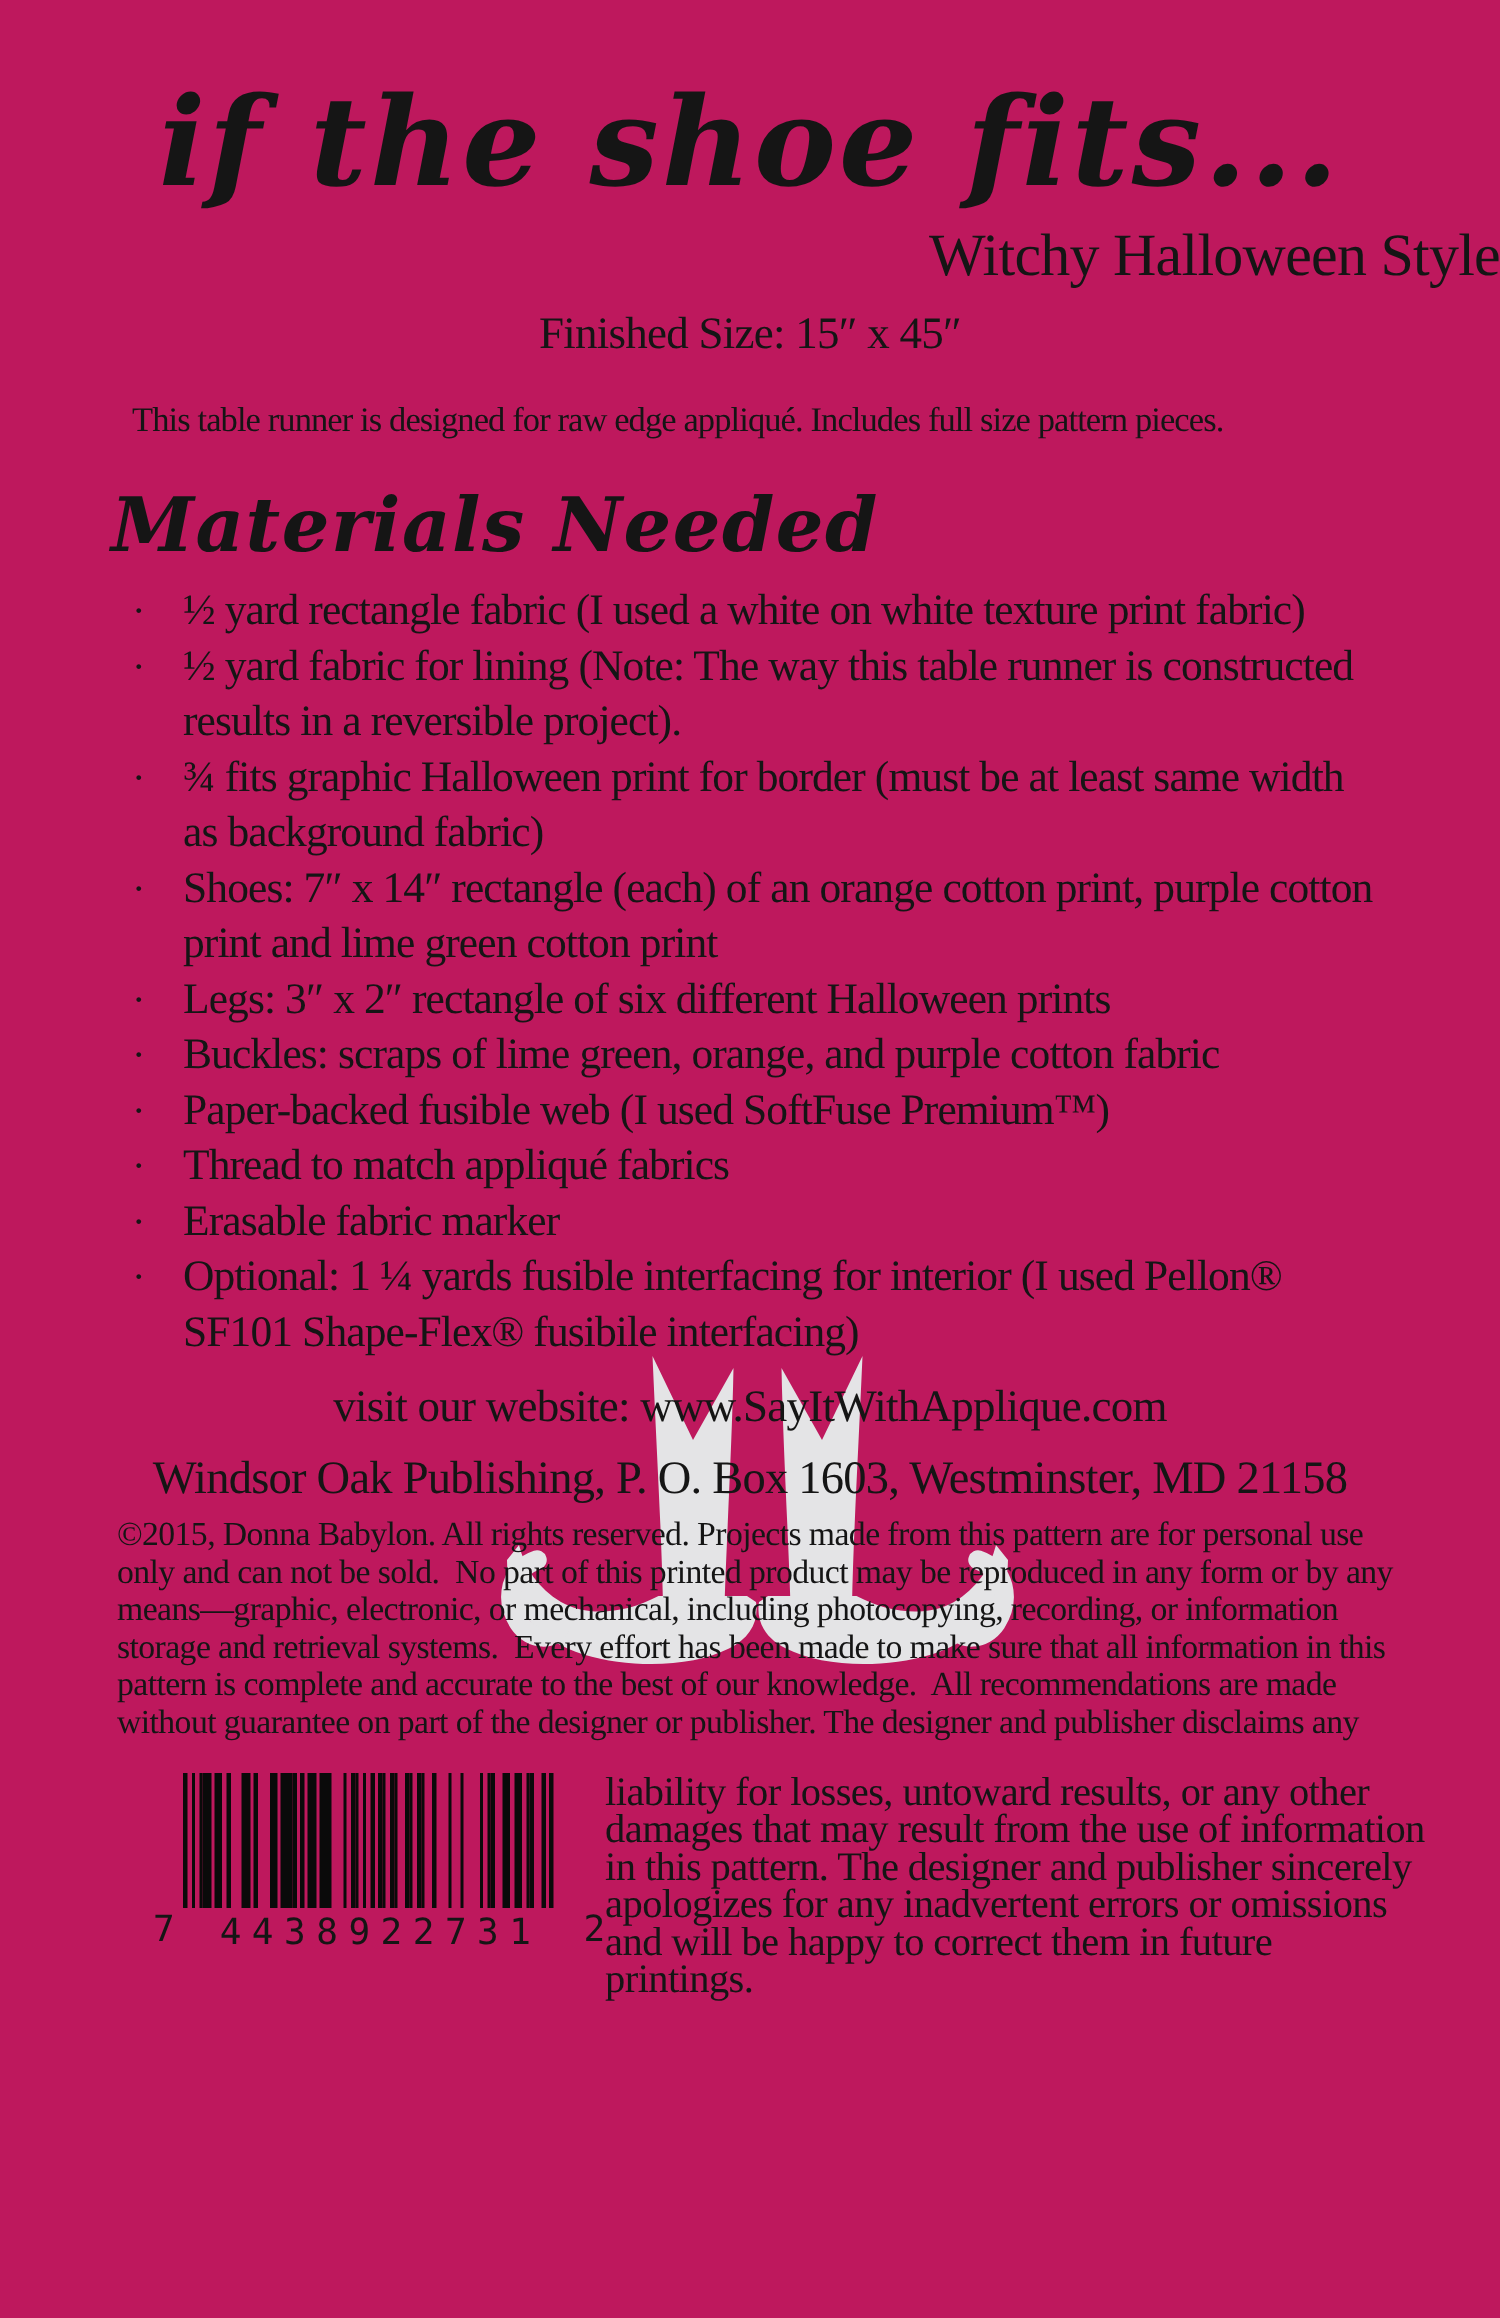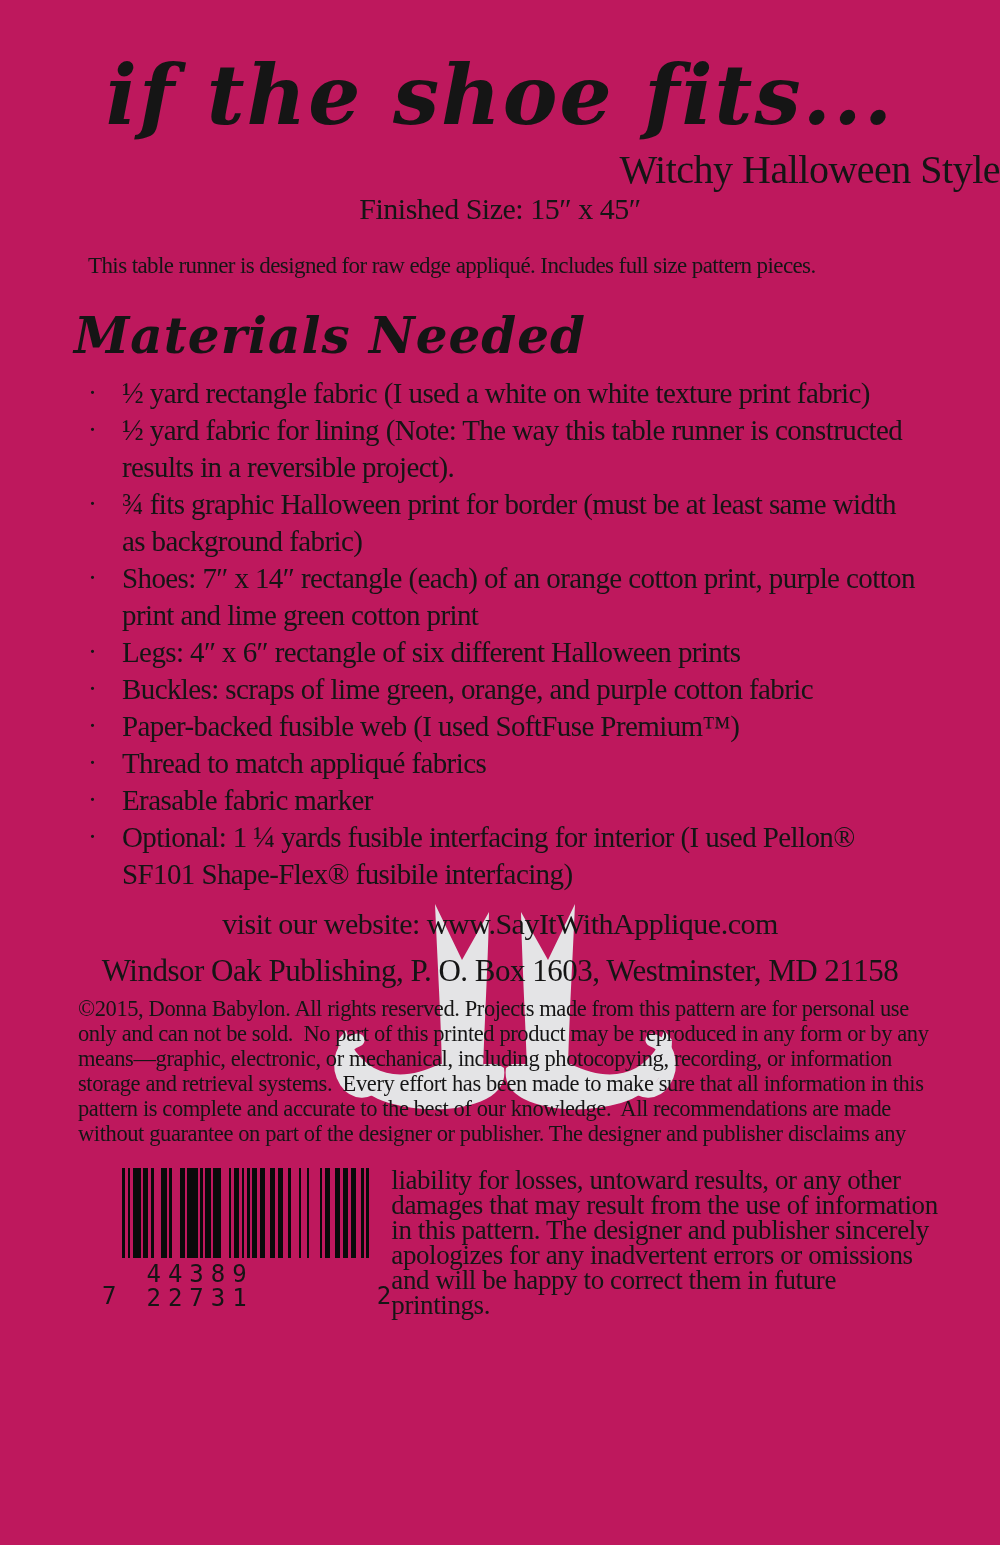--- a/index.html
+++ b/index.html
@@ -16,21 +16,21 @@
   
   .script-title {
     text-align:center; font-family:"DejaVu Serif", serif; font-style:italic; font-weight:bold;
     font-size:82px; line-height:1.05; padding-top:52px; letter-spacing:2px;
   }
   .main-title {
     text-align:center; font-family:"Liberation Sans", sans-serif; font-weight:bold;
     font-size:54px; line-height:1.02; letter-spacing:-1px; margin-top:4px;
   }
   .style-line { text-align:right; font-size:40px; line-height:1.1; margin-top:10px; letter-spacing:-0.5px; }
-  .size-line  { text-align:center; font-size:30px; line-height:1.1; margin-top:0;  letter-spacing:-0.5px; }
+  .size-line  { text-align:center; font-size:30px; line-height:1.1; margin-top:14px;  letter-spacing:-0.5px; }
 
   .intro {
     padding:0 84px 0 88px; font-size:23px; line-height:37px; margin-top:22px; letter-spacing:-0.6px;
   }
   .materials-heading {
     padding-left:74px; font-family:"DejaVu Serif", serif; font-style:italic; font-weight:bold;
     font-size:50px; line-height:1.15; margin-top:20px; letter-spacing:1px;
   }
   ul.materials { list-style:none; margin:10px 0 0; padding:0 78px 0 88px; }
   ul.materials li { display:flex; font-size:29px; line-height:37px; letter-spacing:-0.6px; }
@@ -48,21 +48,21 @@
   .barcode-wrap { display:flex; align-items:flex-end; }
   .bc-outer { font-family:"DejaVu Sans Mono", monospace; font-size:24px; line-height:1; padding-bottom:2px; }
   .bc-outer.left  { margin-right:6px; }
   .bc-outer.right { margin-left:8px; }
   .bc-bars { display:flex; height:90px; }
   .bc-bars i { display:block; width:2.6px; height:100%; }
   .bc-bars i.b1 { background:#0a0a0a; }
   .bc-bars i.b0 { background:transparent; }
   .bc-nums {
     display:flex; justify-content:space-between; padding:4px 20px 0 24px;
-    font-family:"DejaVu Sans Mono", monospace; font-size:24px; letter-spacing:7px; line-height:1;flex-direction:column;
+    font-family:"DejaVu Sans Mono", monospace; font-size:24px; letter-spacing:7px; line-height:1;
   }
   .legal-side { width:548px; margin-left:24px; font-size:27px; line-height:25px; letter-spacing:-0.4px; }
 </style>
 </head>
 <body>
 
 <div class="page">
 
   <svg class="watermark" viewBox="0 0 366 252" aria-hidden="true">
     <g fill="#e4e4e6" stroke="none">
@@ -103,21 +103,21 @@
         <li>
         <span class="bullet">·</span>
         <span class="item-text">¾ fits graphic Halloween print for border (must be at least same width as background fabric)</span>
       </li>
         <li>
         <span class="bullet">·</span>
         <span class="item-text">Shoes: 7″ x 14″ rectangle (each) of an orange cotton print, purple cotton print and lime green cotton print</span>
       </li>
         <li>
         <span class="bullet">·</span>
-        <span class="item-text">Legs: 4″ x 6″ rectangle of six different Halloween prints</span>
+        <span class="item-text">Legs: 3″ x 2″ rectangle of six different Halloween prints</span>
       </li>
         <li>
         <span class="bullet">·</span>
         <span class="item-text">Buckles: scraps of lime green, orange, and purple cotton fabric</span>
       </li>
         <li>
         <span class="bullet">·</span>
         <span class="item-text">Paper-backed fusible web (I used SoftFuse Premium™)</span>
       </li>
         <li>

